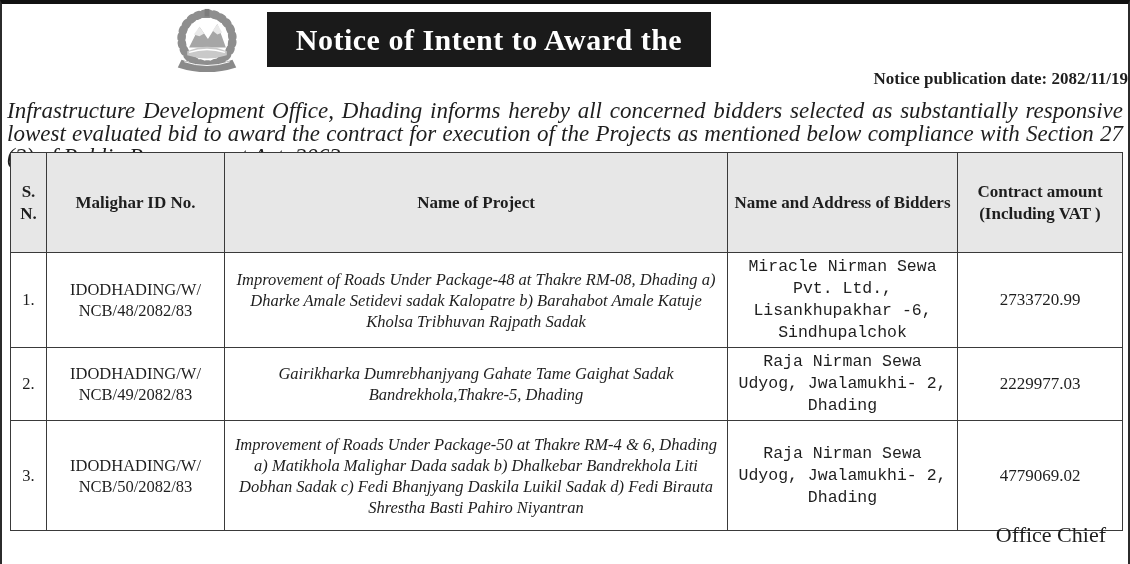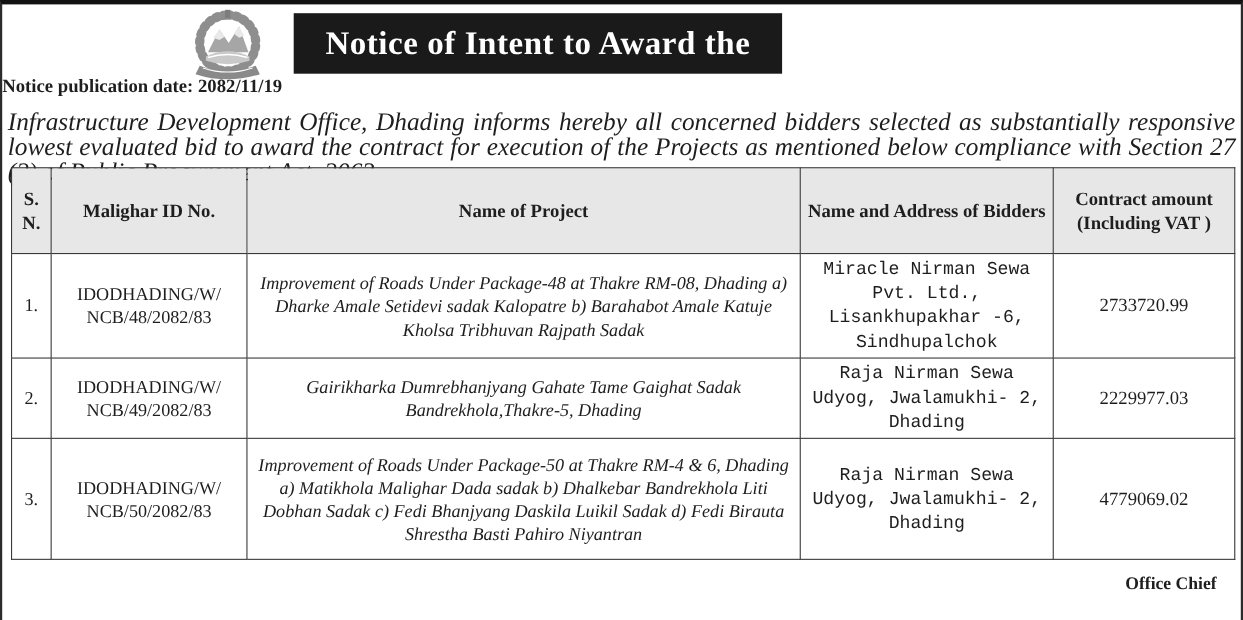--- a/index.html
+++ b/index.html
@@ -28,21 +28,21 @@
   .banner{
     position:absolute;left:265px;top:8px;width:444px;height:55px;
     background:var(--banner-bg);
     color:var(--banner-text);
     font-weight:bold;font-size:30px;line-height:55px;
     text-align:center;
     letter-spacing:0.5px;
   }
   .pubdate{
     position:absolute;top:65px;left:0;width:100%;
-    text-align:left;font-weight:bold;font-size:17px;
+    text-align:right;font-weight:bold;font-size:17px;
   }
   .intro{
     position:absolute;top:95px;left:5px;right:5px;
     font-size:23px;line-height:23px;text-align:justify;font-style:italic;
   }
   table.contracts{
     position:absolute;top:148px;left:8px;width:1112px;
     border-collapse:collapse;
     table-layout:fixed;
     font-size:16.5px;
@@ -50,31 +50,31 @@
   table.contracts th, table.contracts td{
     border:1.6px solid var(--border);
     text-align:center;vertical-align:middle;
     padding:3px 6px;
     overflow:hidden;
   }
   table.contracts th{
     background:var(--header-bg);
     font-weight:bold;font-size:17px;line-height:22px;
   }
-  tr.hdr{height:78px;}
+  tr.hdr{height:100px;}
   tr.r0{height:88px;}
   tr.r1{height:68px;}
   tr.r2{height:110px;}
   td.cid{white-space:pre-line;line-height:21px;margin-left:12px;}
   td.proj{line-height:21px;font-style:italic;}
   td.bidder{line-height:22px;font-family:Liberation Mono, monospace;}
   td.amount{font-size:17px;font-family:Liberation Serif, serif;}
   .signature{
     position:absolute;top:518px;right:22px;
-    font-weight:bold;font-size:16px;
+    font-weight:normal;font-size:22px;
   }
 </style>
 </head>
 <body>
 
 <div class="page">
 
   <div class="logo">
     <svg viewBox="0 0 110 70" width="110" height="66" aria-hidden="true">
 

